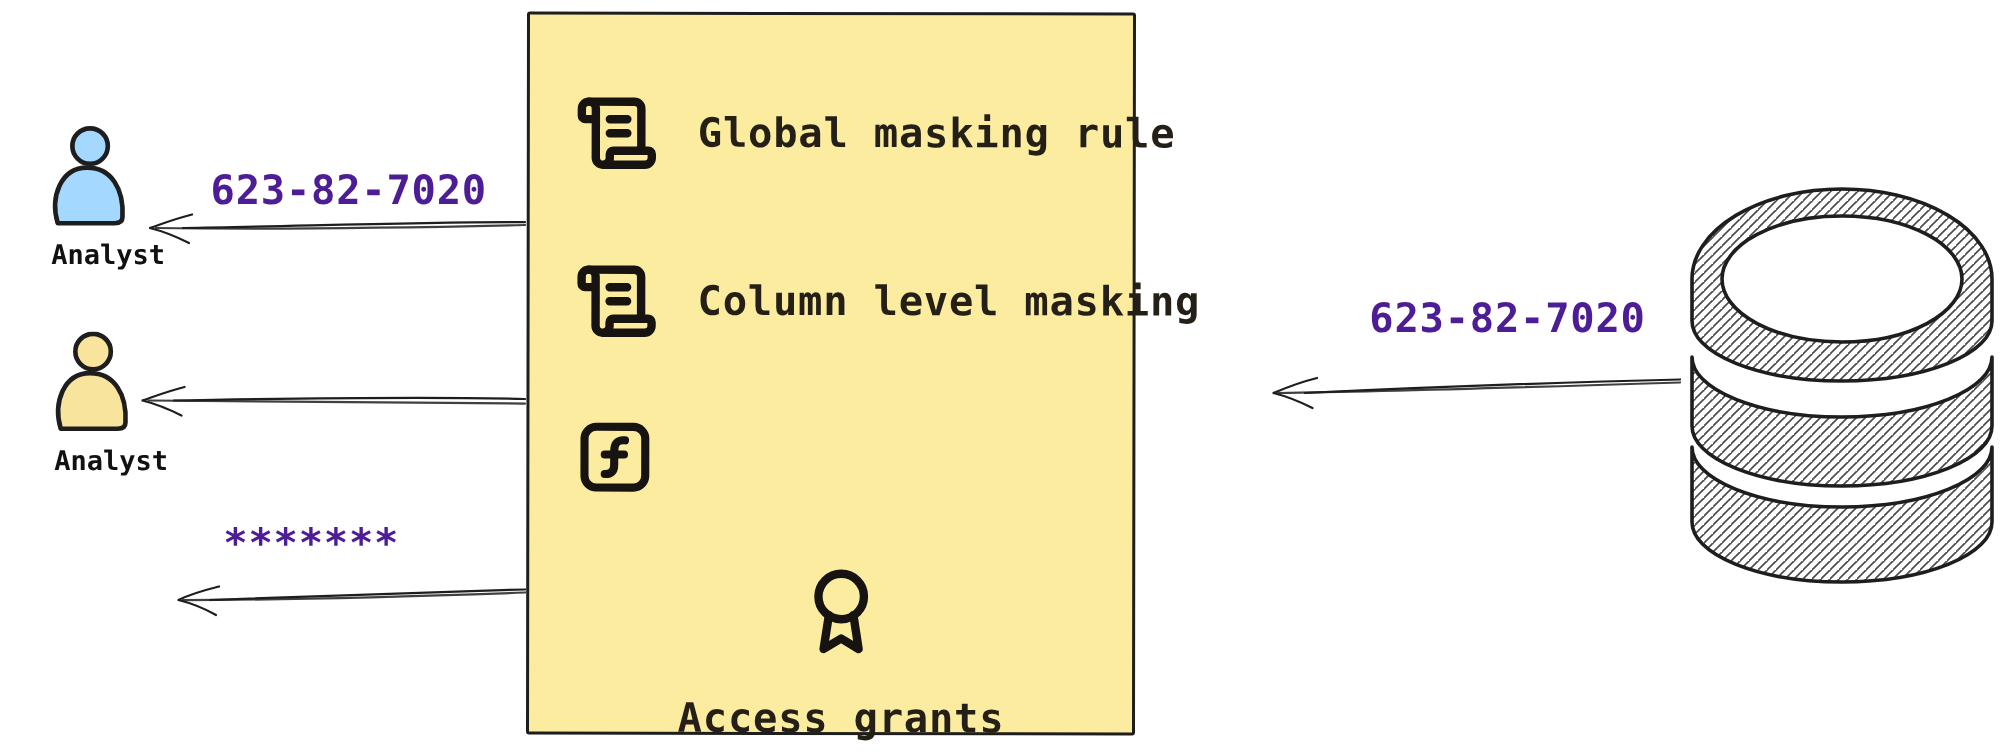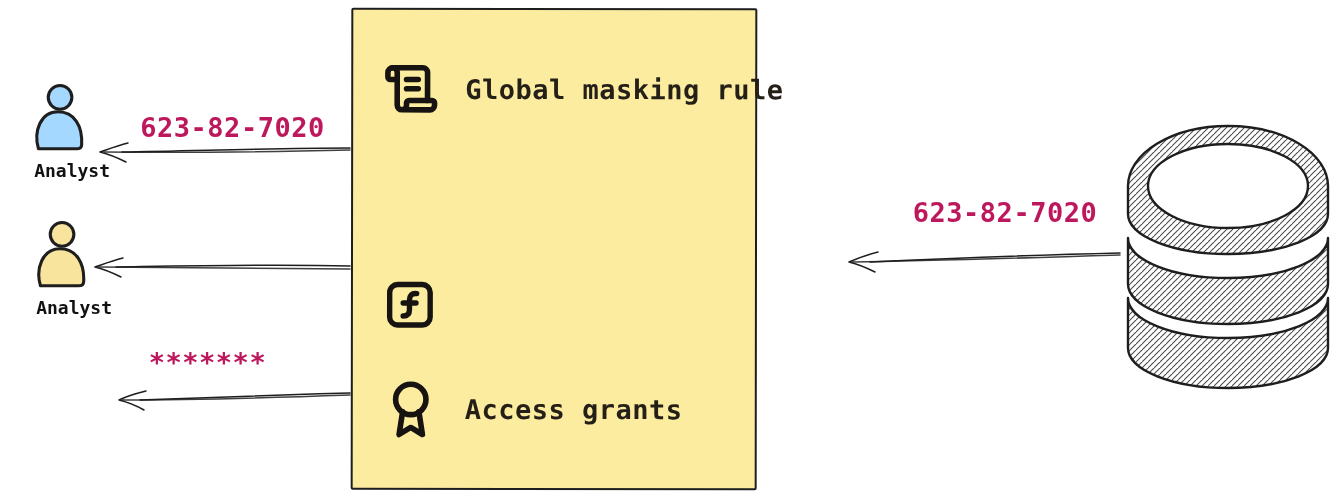--- a/index.html
+++ b/index.html
@@ -16,21 +16,21 @@
   .user{position:absolute;text-align:center;}
   .user .person{display:block;margin:0 auto;}
   .user .uname{
     display:block;margin-top:4px;
     font-size:18px;font-weight:700;letter-spacing:0;
     color:#111;white-space:nowrap;text-align:right;
   }
   
   .val{
     position:absolute;text-align:center;
-    font-size:27px;font-weight:700;color:#be185d;
+    font-size:27px;font-weight:700;color:#4c1d95;
     white-space:nowrap;letter-spacing:.5px;
   }
   
   .policy-box{
     position:absolute;left:351px;top:8px;width:406px;height:482px;
     border:2.5px solid #1e1e1e;border-radius:2px;
     box-sizing:border-box;
     transform:rotate(.08deg);
   }
   .policy-row{
@@ -98,30 +98,39 @@
     <div class="policy-row" style="top:50px;">
       <svg width="56" height="56" viewBox="0 0 24 24" fill="none" stroke="#171310" stroke-width="2.4" stroke-linecap="round" stroke-linejoin="round">
         <path d="M15 12h-5"></path>
           <path d="M15 8h-5"></path>
         <path d="M19 17V5a2 2 0 0 0-2-2H4"></path>
         <path d="M8 21h12a2 2 0 0 0 2-2v-1a1 1 0 0 0-1-1H11a1 1 0 0 0-1 1v1a2 2 0 1 1-4 0V5a2 2 0 1 0-4 0v2a1 1 0 0 0 1 1h3"></path>
       </svg>
       <span class="rowlabel">Global masking rule</span>
     </div>
 
+    <div class="policy-row" style="top:162px;">
+      <svg width="56" height="56" viewBox="0 0 24 24" fill="none" stroke="#171310" stroke-width="2.4" stroke-linecap="round" stroke-linejoin="round">
+        <path d="M15 12h-5"></path>
+          <path d="M15 8h-5"></path>
+        <path d="M19 17V5a2 2 0 0 0-2-2H4"></path>
+        <path d="M8 21h12a2 2 0 0 0 2-2v-1a1 1 0 0 0-1-1H11a1 1 0 0 0-1 1v1a2 2 0 1 1-4 0V5a2 2 0 1 0-4 0v2a1 1 0 0 0 1 1h3"></path>
+      </svg>
+      <span class="rowlabel">Column level masking</span>
+    </div>
 
     <div class="policy-row" style="top:266px;">
       <svg width="54" height="54" viewBox="0 0 24 24" fill="none" stroke="#171310" stroke-width="2.4" stroke-linecap="round" stroke-linejoin="round">
         <rect width="18" height="18" x="3" y="3" rx="3.5"></rect>
         <path d="M9 17c2 0 2.8-1 2.8-2.8V10c0-2 1-3.3 3.2-3"></path>
         <path d="M9 11.2h5.7"></path>
       </svg>
     </div>
 
-    <div class="policy-row" style="top:366px;height:66px;">
+    <div class="policy-row" style="top:366px;height:66px;flex-direction:column;">
       <svg width="56" height="62" viewBox="0 0 24 26" fill="none" stroke="#171310" stroke-width="2.4" stroke-linecap="round" stroke-linejoin="round">
         <circle cx="12" cy="9" r="6.5"></circle>
         <path d="M15.5 14.3 L17 24 l-5-3 -5 3 L8.5 14.3"></path>
       </svg>
       <span class="rowlabel">Access grants</span>
     </div>
   </div>
 
   <div class="val" style="left:905px;top:197px;width:200px;">623-82-7020</div>
 

